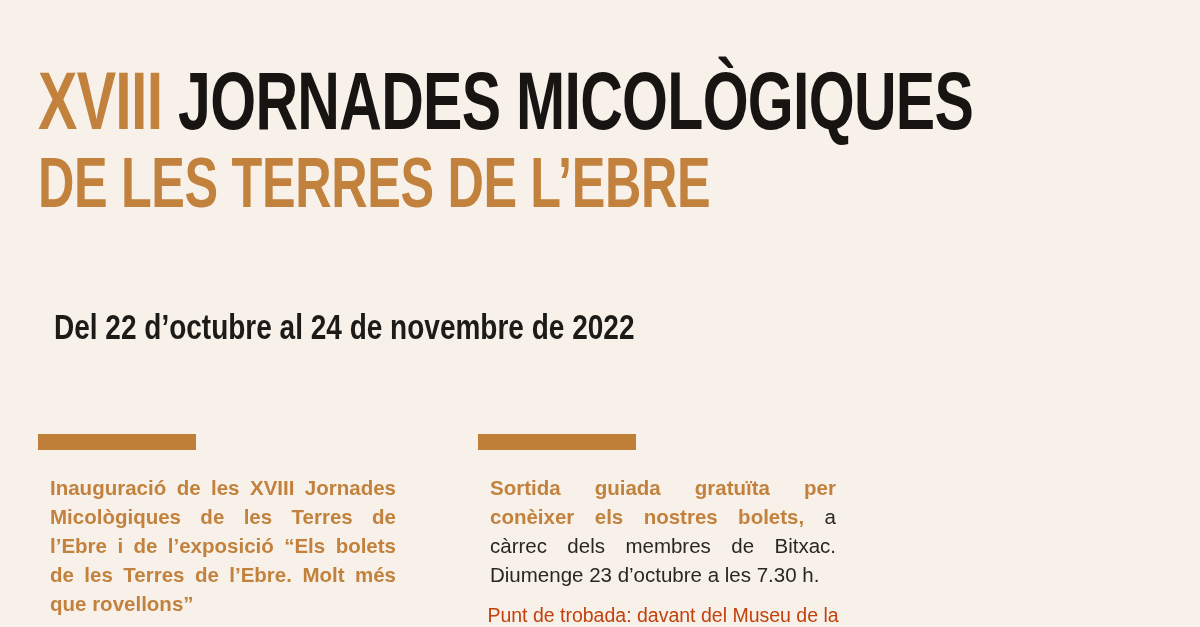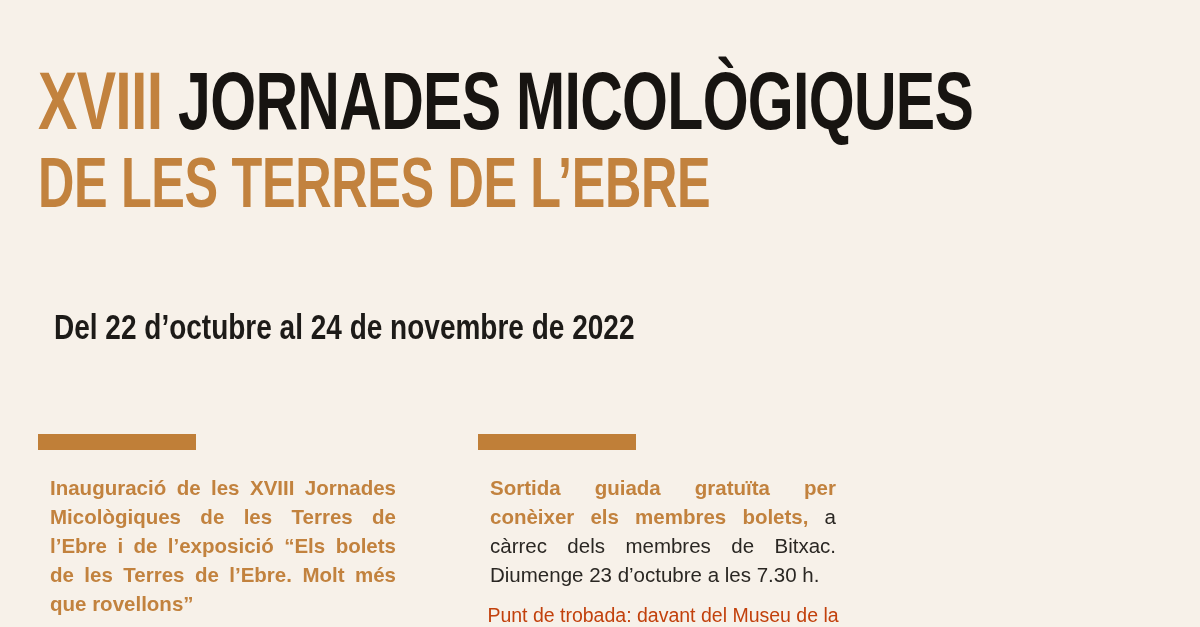--- a/index.html
+++ b/index.html
@@ -126,18 +126,18 @@
   <div class="column col-left">
     <div class="col-bar"></div>
     <p class="col-text">
       <span class="lead">Inauguració de les XVIII Jornades Micològiques de les Terres de l’Ebre i de l’exposició “Els bolets de les Terres de l’Ebre. Molt més que rovellons”</span>
     </p>
   </div>
 
   <div class="column col-right">
     <div class="col-bar"></div>
     <p class="col-text">
-      <span class="lead">Sortida guiada gratuïta per conèixer els membres bolets,</span><span> a càrrec dels membres de Bitxac. Diumenge 23 d’octubre a les 7.30 h.</span>
+      <span class="lead">Sortida guiada gratuïta per conèixer els nostres bolets,</span><span> a càrrec dels membres de Bitxac. Diumenge 23 d’octubre a les 7.30 h.</span>
     </p>
     <p class="col-note">Punt de trobada: davant del Museu de la</p>
   </div>
 
 </div>
 
 </body></html>

